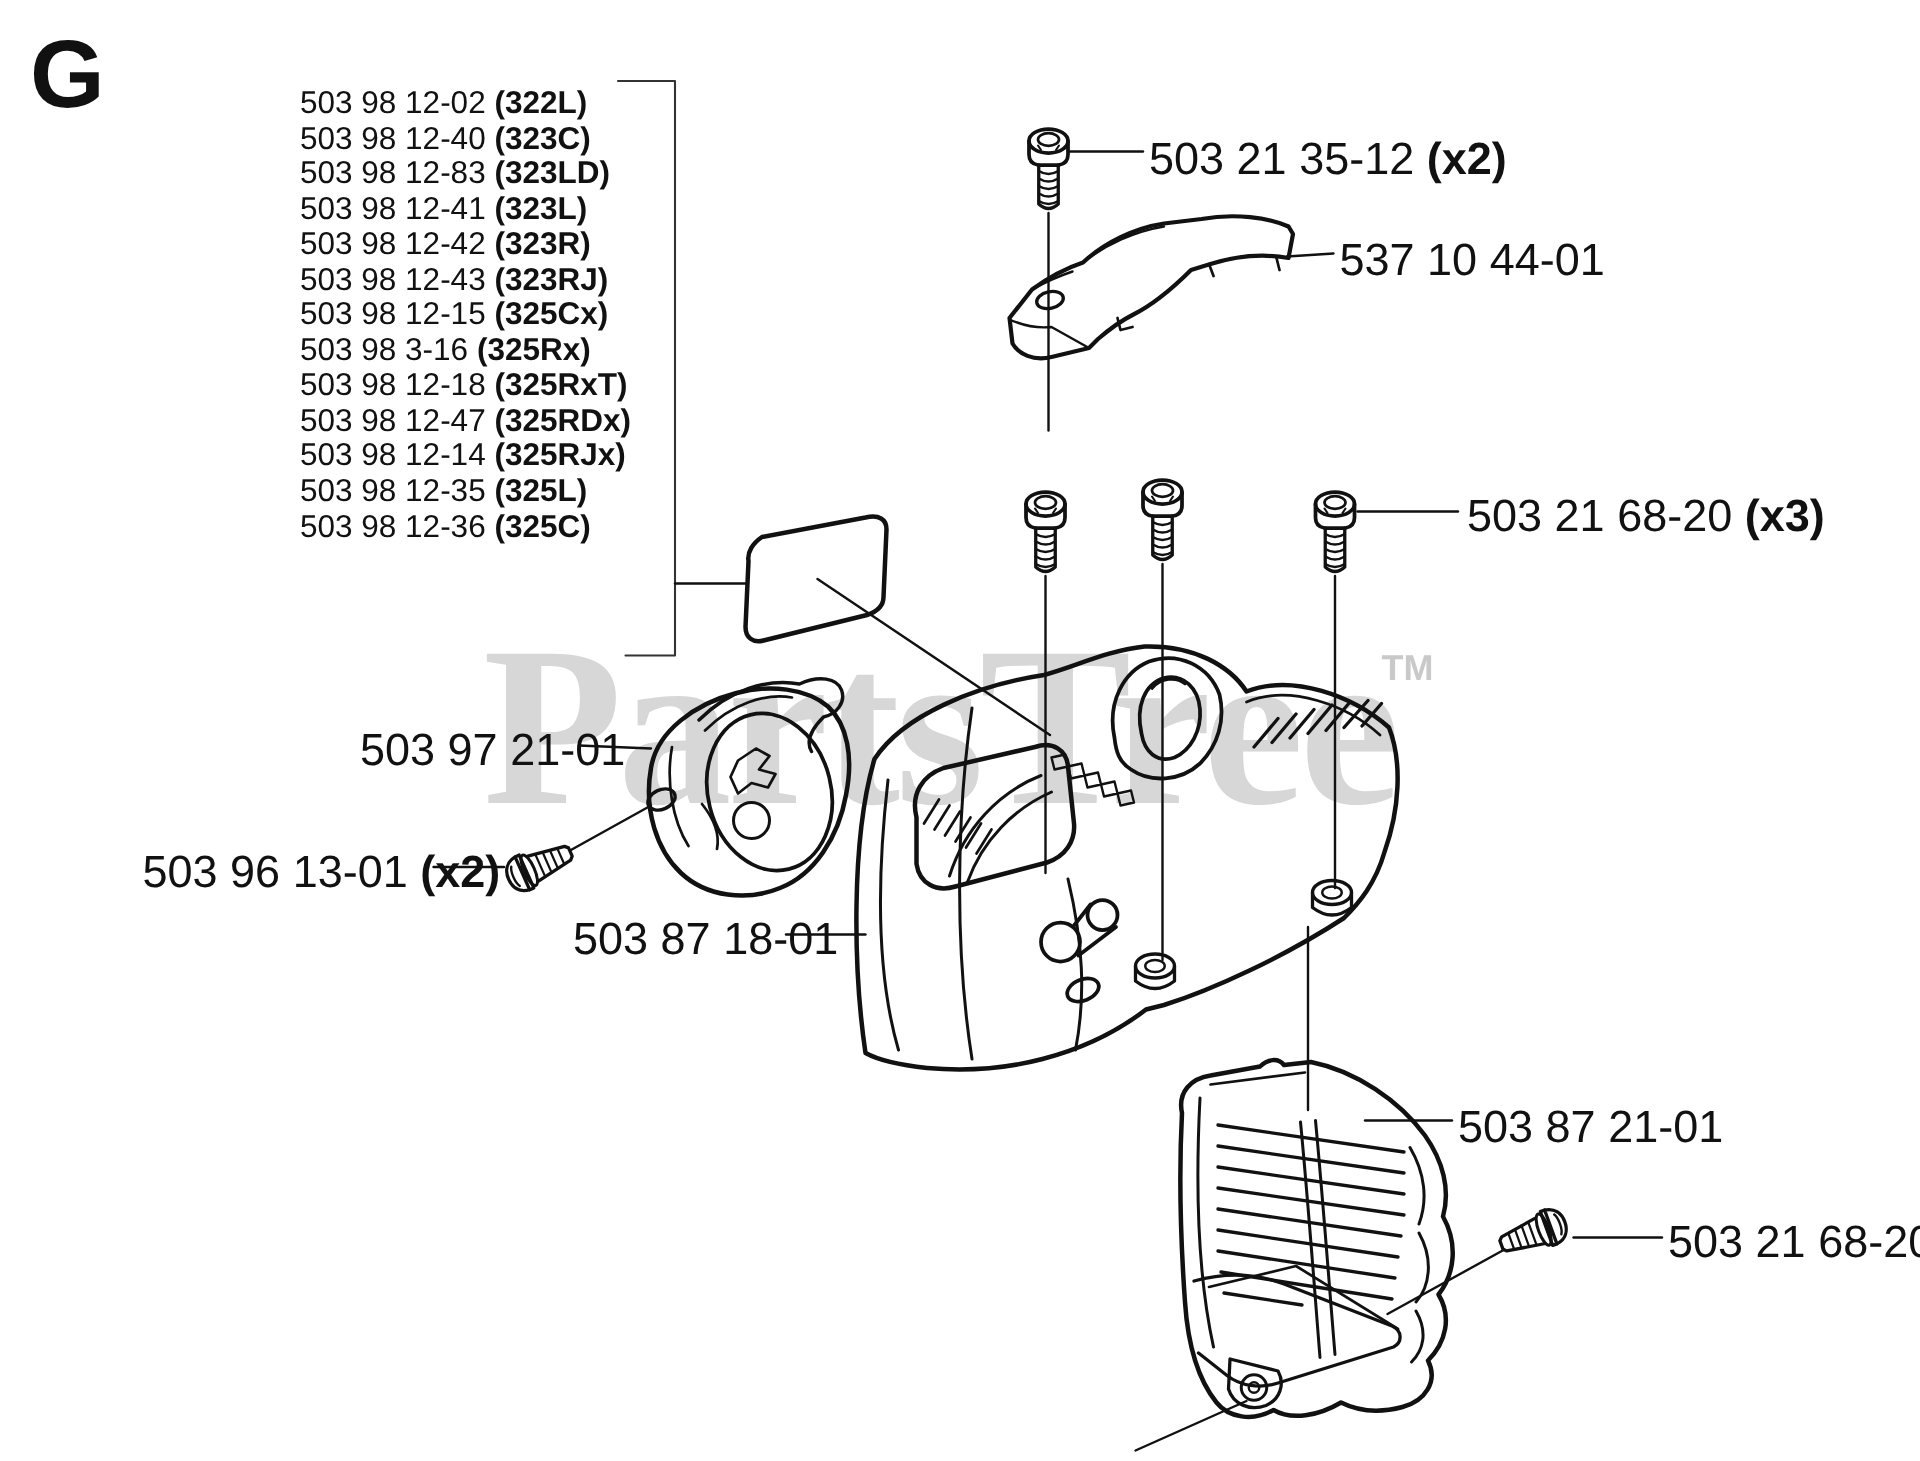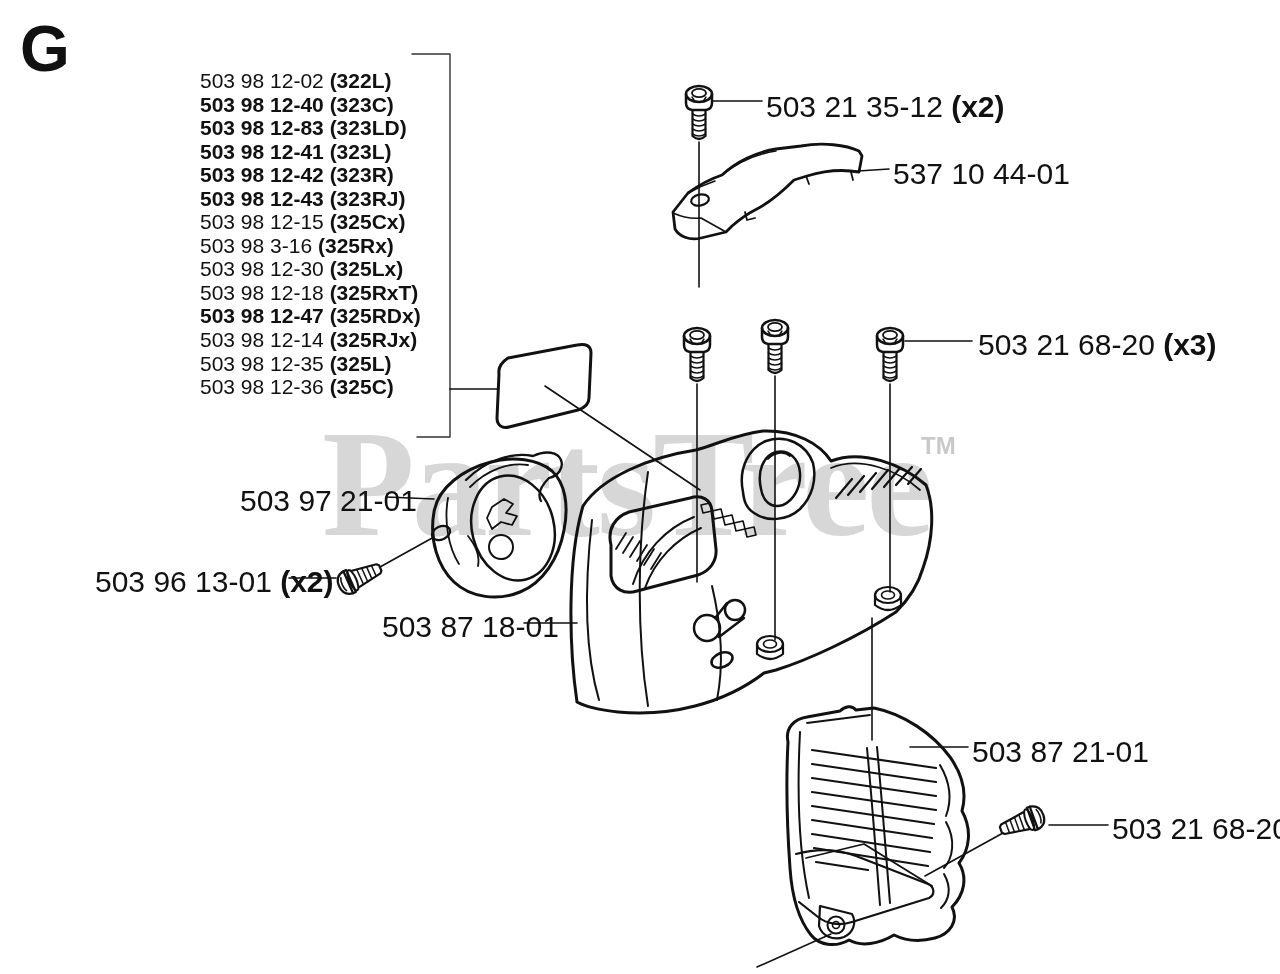--- a/index.html
+++ b/index.html
@@ -5,22 +5,22 @@
   html,body{margin:0;padding:0;background:#fff;}
   .page{position:relative;width:1280px;height:974px;background:#fff;overflow:hidden;
         font-family:"Liberation Sans",sans-serif;color:#111;}
   .watermark{position:absolute;left:322px;top:408px;font-family:"Liberation Serif",serif;
         font-weight:bold;font-size:152px;line-height:1;color:#d7d7d7;letter-spacing:-3px;
         user-select:none;}
   .wm-tm{position:absolute;left:921px;top:432px;font-size:24px;font-weight:bold;color:#c9c9c9;
         font-family:"Liberation Sans",sans-serif;letter-spacing:0;}
   .section-letter{position:absolute;left:20px;top:12px;font-size:64px;font-weight:bold;}
   .parts-list{position:absolute;left:200px;top:57px;font-size:21px;line-height:23.55px;
-        white-space:nowrap;margin-top:12px;}
-  .parts-list .num.b{font-weight:bold;text-align:center;}
+        white-space:nowrap;}
+  .parts-list .num.b{font-weight:normal;text-align:center;}
   .parts-list .mod{font-weight:bold;}
   .lbl{position:absolute;font-size:30px;white-space:nowrap;}
   .lbl b{font-weight:bold;}
   svg.diagram{position:absolute;left:0;top:0;}
 </style>
 </head>
 <body>
 
 <div class="page">
 
@@ -173,21 +173,20 @@
 
   <div class="parts-list">
     <div><span class="num">503 98 12-02</span> <span class="mod">(322L)</span></div>
     <div><span class="num b">503 98 12-40</span> <span class="mod">(323C)</span></div>
     <div><span class="num b">503 98 12-83</span> <span class="mod">(323LD)</span></div>
     <div><span class="num b">503 98 12-41</span> <span class="mod">(323L)</span></div>
     <div><span class="num b">503 98 12-42</span> <span class="mod">(323R)</span></div>
     <div><span class="num b">503 98 12-43</span> <span class="mod">(323RJ)</span></div>
     <div><span class="num">503 98 12-15</span> <span class="mod">(325Cx)</span></div>
     <div><span class="num">503 98 3-16</span> <span class="mod">(325Rx)</span></div>
-    <div><span class="num">503 98 12-30</span> <span class="mod">(325Lx)</span></div>
     <div><span class="num">503 98 12-18</span> <span class="mod">(325RxT)</span></div>
     <div><span class="num b">503 98 12-47</span> <span class="mod">(325RDx)</span></div>
     <div><span class="num">503 98 12-14</span> <span class="mod">(325RJx)</span></div>
     <div><span class="num">503 98 12-35</span> <span class="mod">(325L)</span></div>
     <div><span class="num">503 98 12-36</span> <span class="mod">(325C)</span></div>
   </div>
 
   <div class="lbl" style="left:766px;top:90px">
     <span>503 21 35-12</span> <b>(x2)</b>
   </div>

